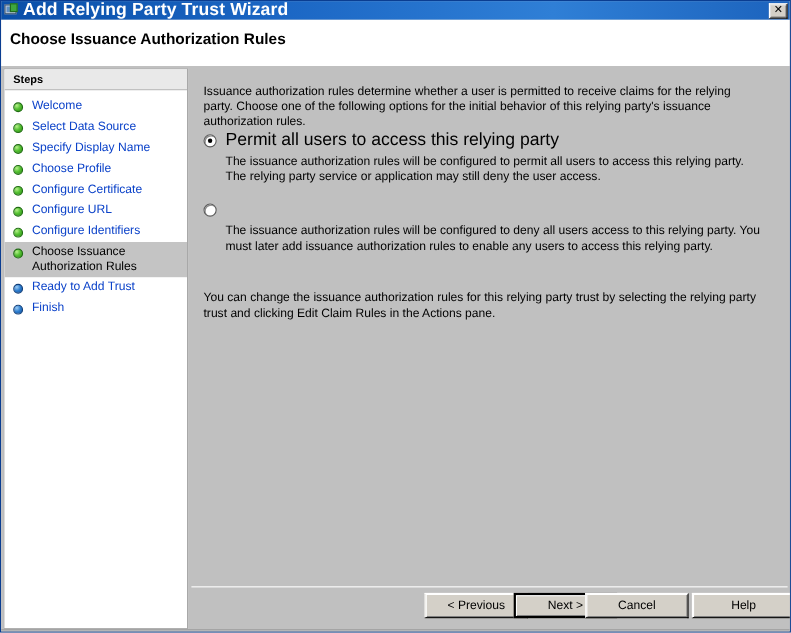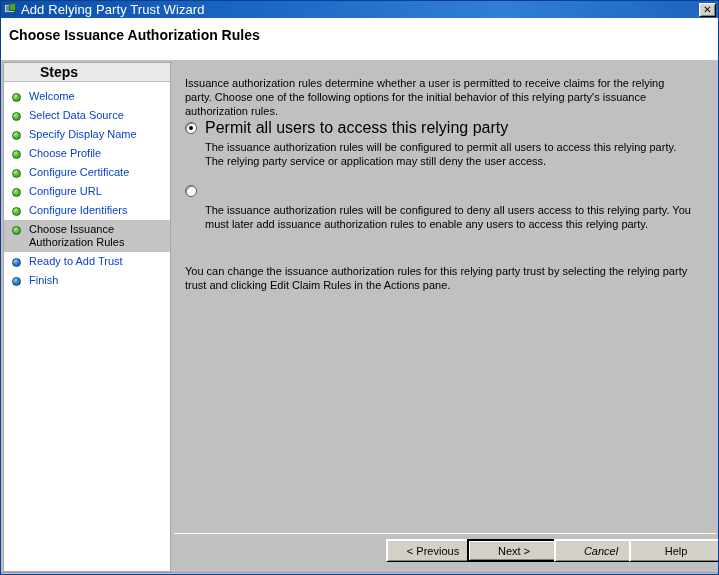--- a/index.html
+++ b/index.html
@@ -62,22 +62,22 @@
   .title-icon .flag {
     position: absolute;
     left: 5px; top: 0px;
     width: 7px; height: 8px;
     background: #3fa63f;
     border: 1px solid #1f6b1f;
     box-sizing: border-box;
   }
   .title-text {
     color: #ffffff;
-    font-size: 13px;
-    font-weight: normal;
+    font-size: 16px;
+    font-weight: bold;
     letter-spacing: 0.1px;
     white-space: nowrap;
   }
   .title-spacer { flex: 1 1 auto; }
   .close-btn {
     width: 17px;
     height: 14px;
     background: #d4d0c8;
     border: 1px solid #000000;
     border-top-color: #ffffff;
@@ -136,24 +136,23 @@
   .steps-header {
     height: 19px;
     background: #e9e9e9;
     border-bottom: 1px solid #bdbdbd;
     display: flex;
     align-items: center;
     padding-left: 8px;
     box-sizing: border-box;
   }
   .steps-header-label {
-    font-size: 14px;
+    font-size: 10px;
     font-weight: bold;
     color: #000000;
-    margin-left: 28px;
   }
   .steps-list {
     padding-top: 5px;
   }
   .step {
     display: flex;
     align-items: flex-start;
     padding: 3px 4px 3px 8px;
     box-sizing: border-box;
     min-height: 18px;
@@ -301,21 +300,21 @@
     color: #000000;
     font-family: "Liberation Sans", sans-serif;
     cursor: default;
   }
   .btn.default {
     border: 2px solid #000000;
     box-shadow: inset 1px 1px 0 #ffffff, inset -1px -1px 0 #808080;
   }
   .btn-prev   { left: 212px; }
   .btn-next   { left: 293px; }
-  .btn-cancel { left: 380px; font-style: italic; }
+  .btn-cancel { left: 358px; }
   .btn-help   { left: 455px; }
 
   
   .bottom-strip {
     position: absolute;
     left: 0;
     top: 571px;
     width: 717px;
     height: 2px;
     background: #c0c0c0;

